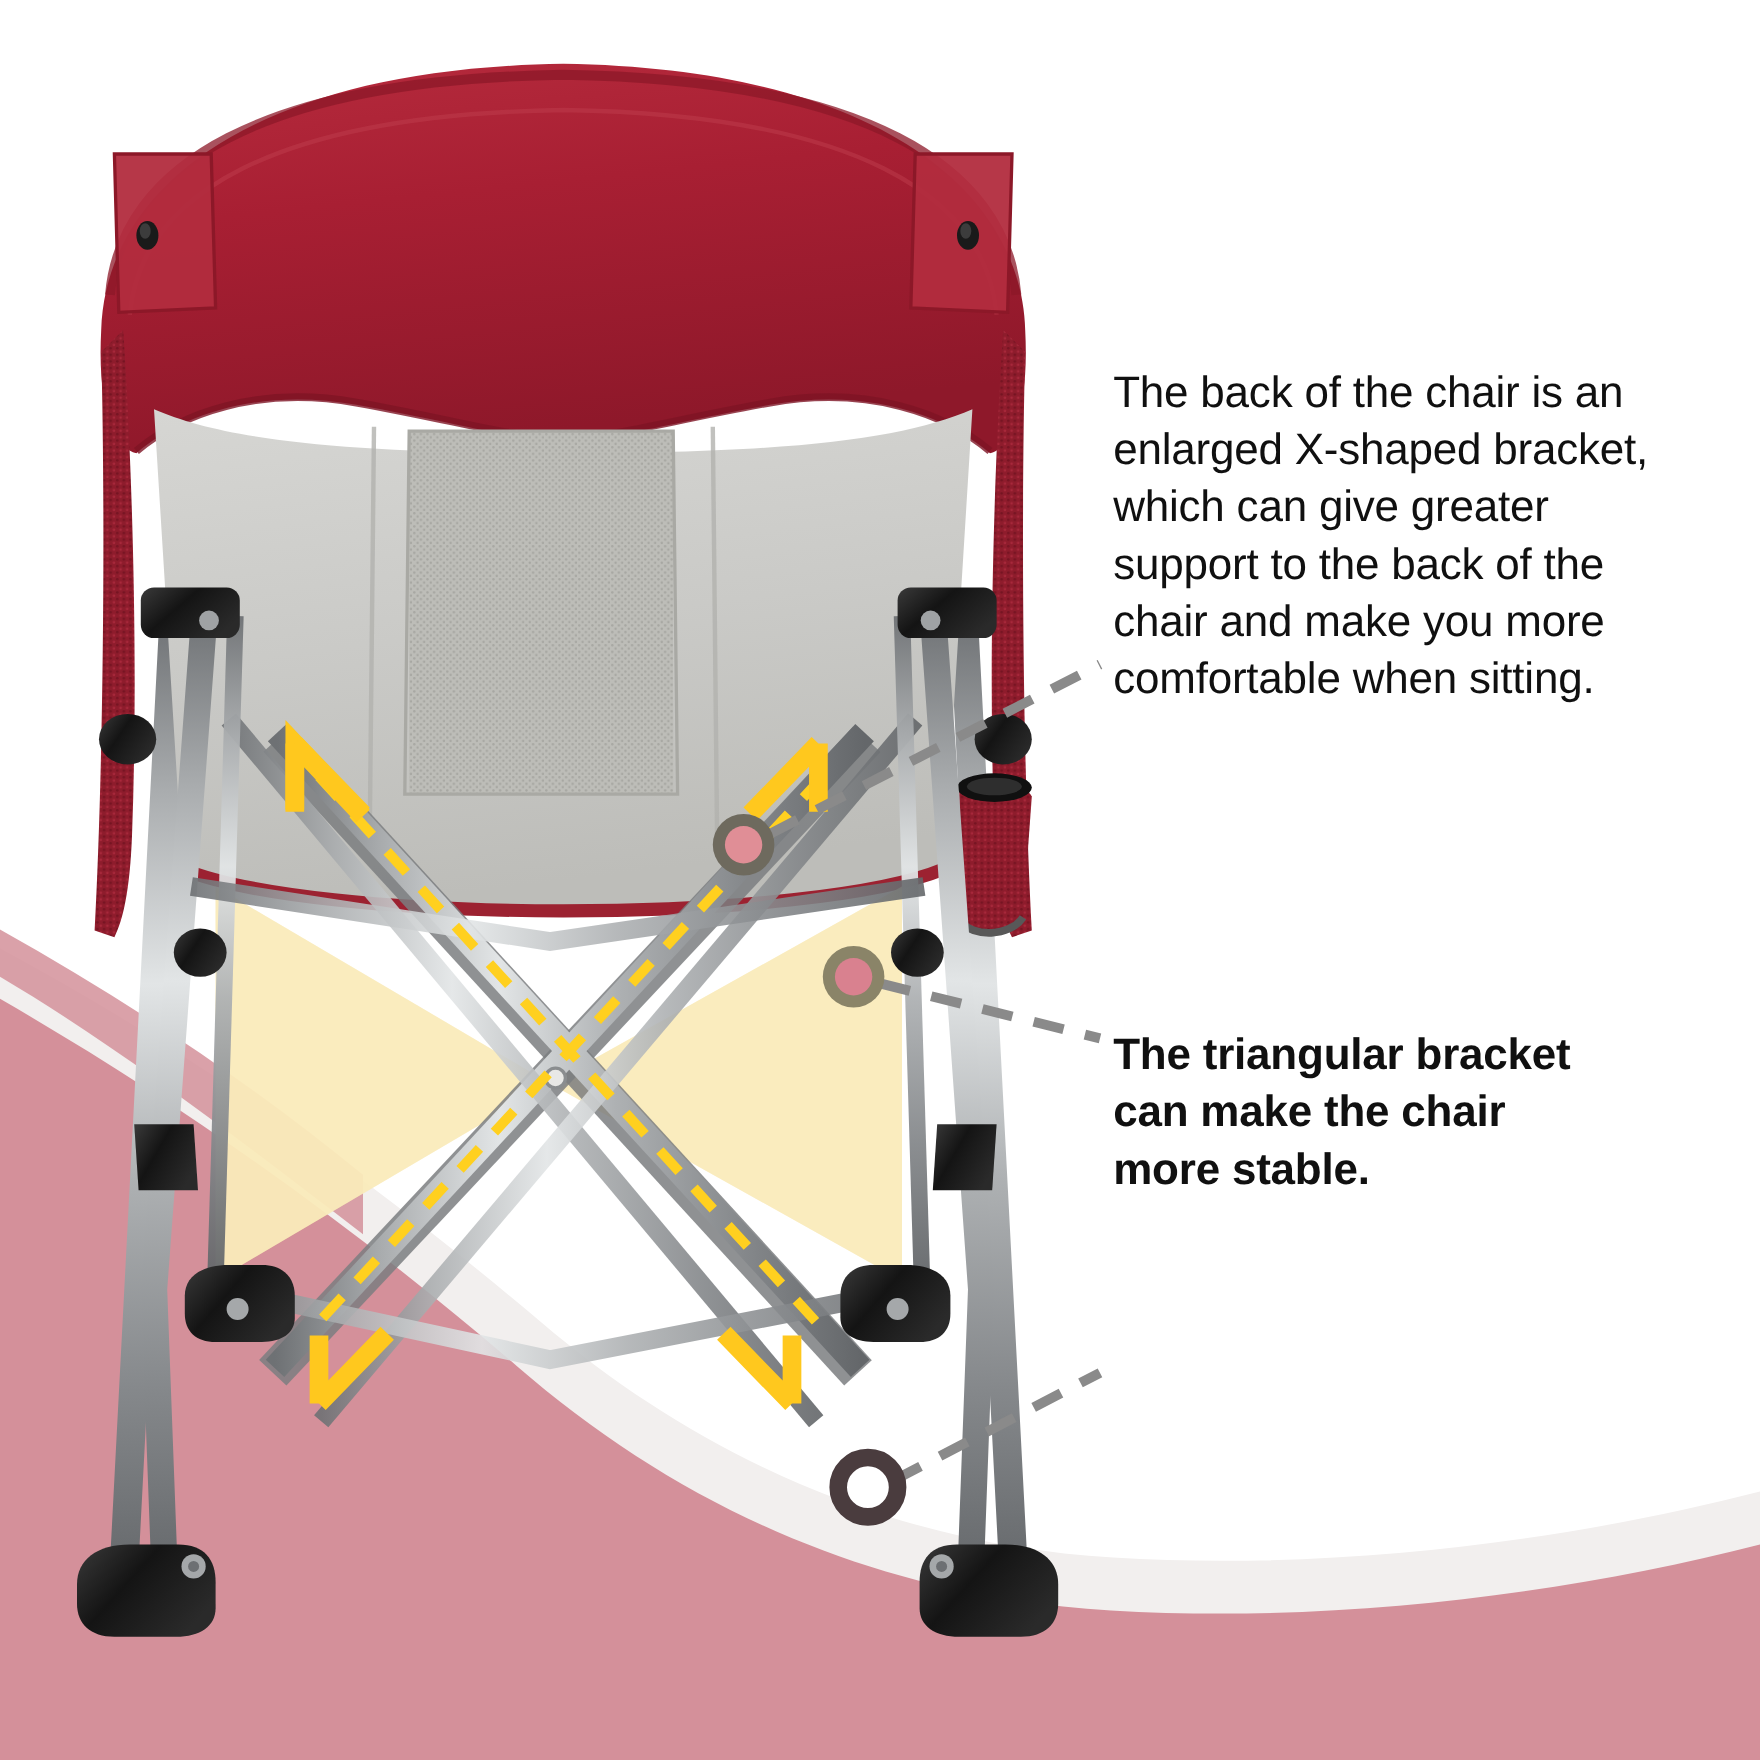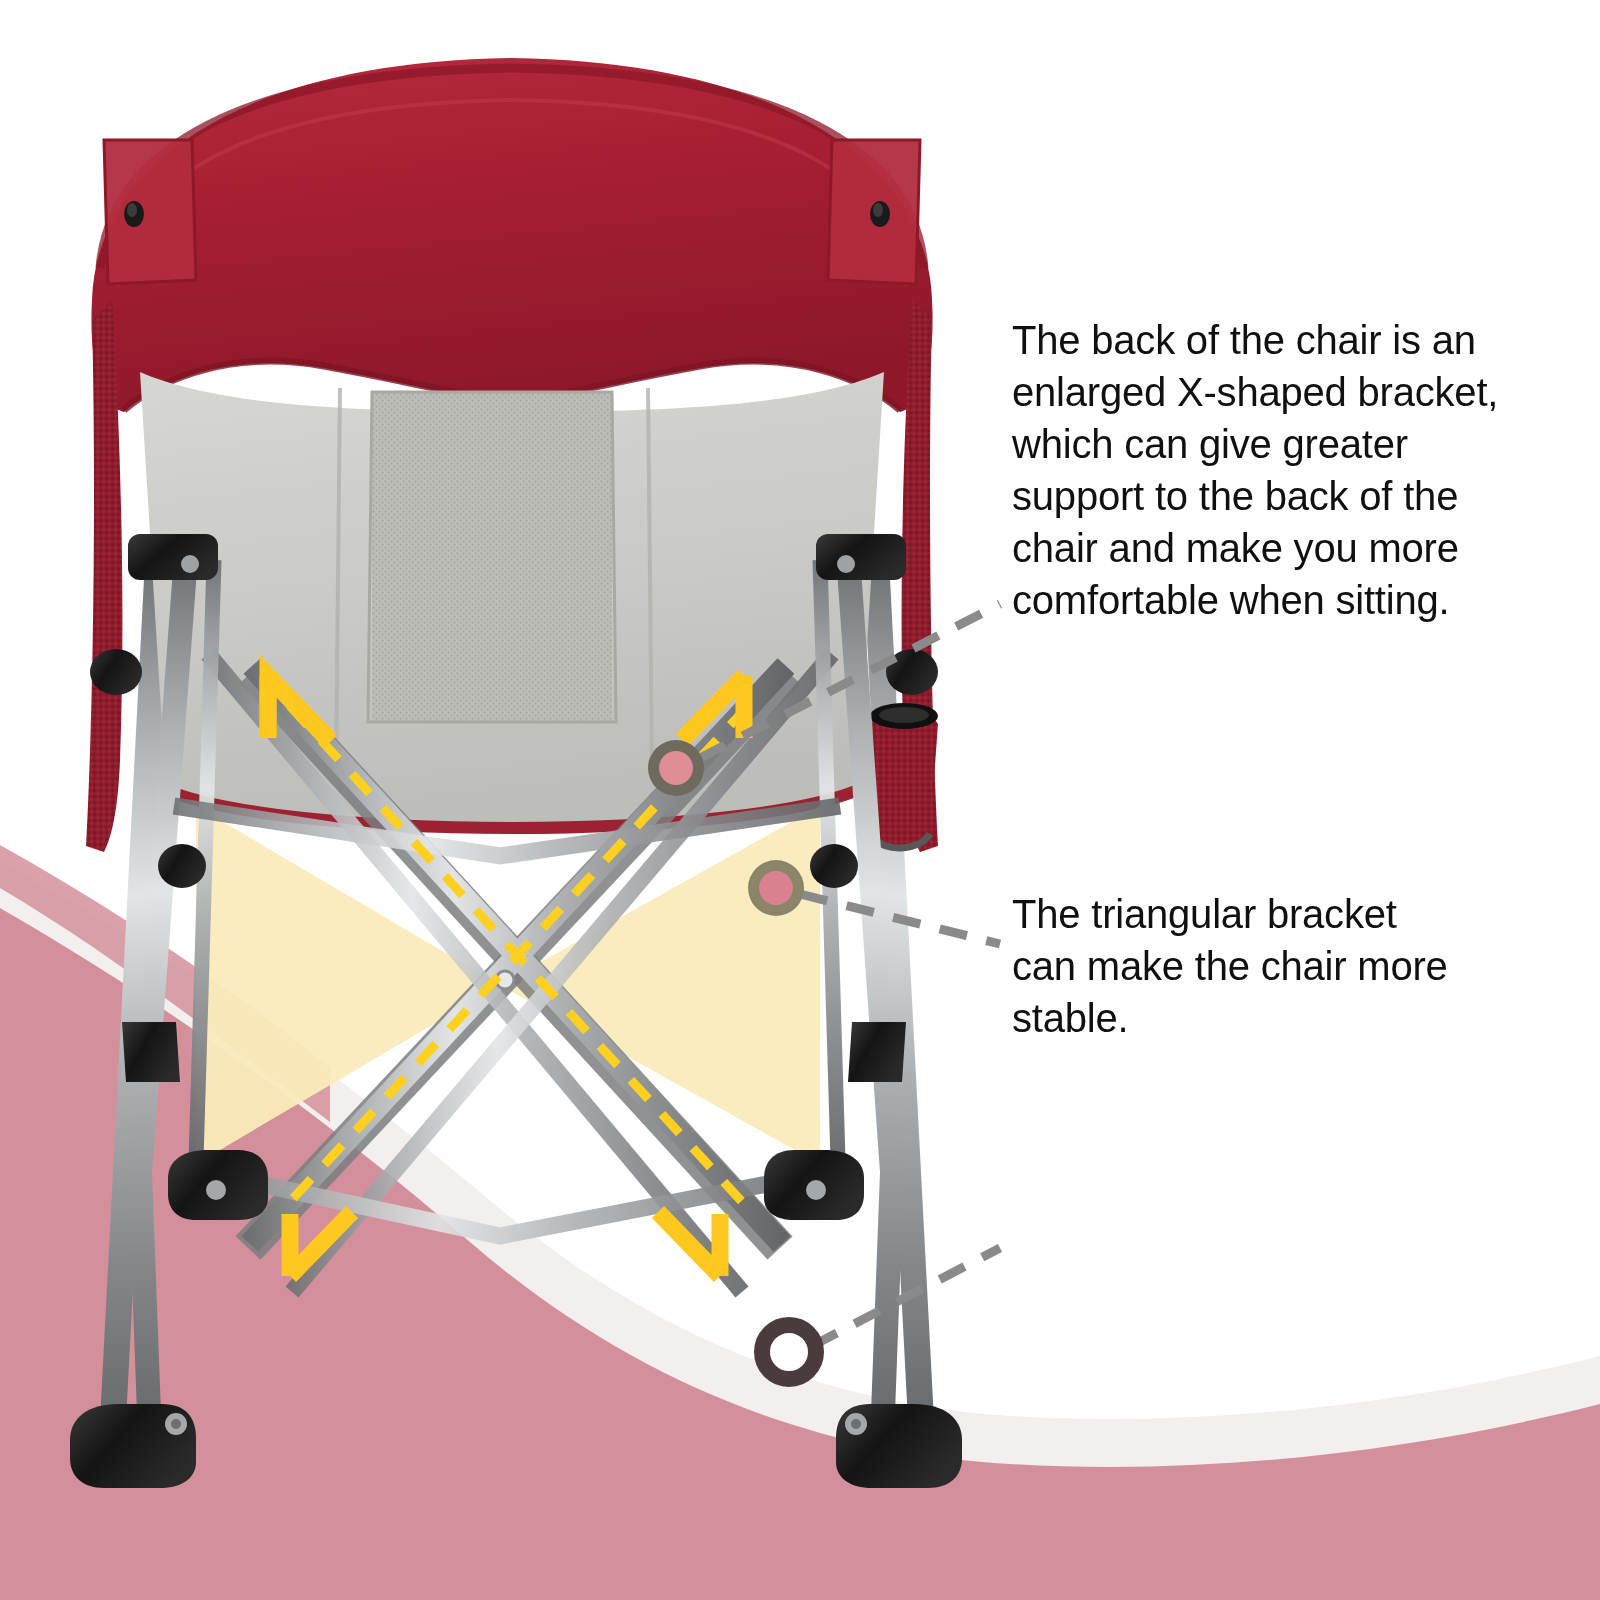--- a/index.html
+++ b/index.html
@@ -25,22 +25,22 @@
   .callout-text {
     position: absolute;
     font-family: "Liberation Sans", sans-serif;
     font-size: 40px;
     line-height: 1.30;
     font-weight: 400;
     color: #101010;
     letter-spacing: -0.2px;
     white-space: pre-line;
   }
-  #callout-text-1 { left: 1012px; top: 314px; width: 510px; }
-  #callout-text-2 { left: 1012px; top: 888px; width: 450px; }
+  #callout-text-1 { left: 1012px; top: 331px; width: 510px; }
+  #callout-text-2 { left: 1012px; top: 933px; width: 450px; font-weight: bold; }
   #callout-text-3 { left: 1012px; top: 1206px; width: 520px; }
 </style>
 </head>
 <body>
 
 <div id="stage">
 
   <svg id="bg-svg" viewBox="0 0 1600 1600">
 
     <path d="M 0,905 C 180,1010 330,1120 470,1240 C 620,1370 800,1450 1010,1462 C 1210,1472 1420,1446 1600,1400 L 1600,1600 L 0,1600 Z" fill="#D4909A"></path>

